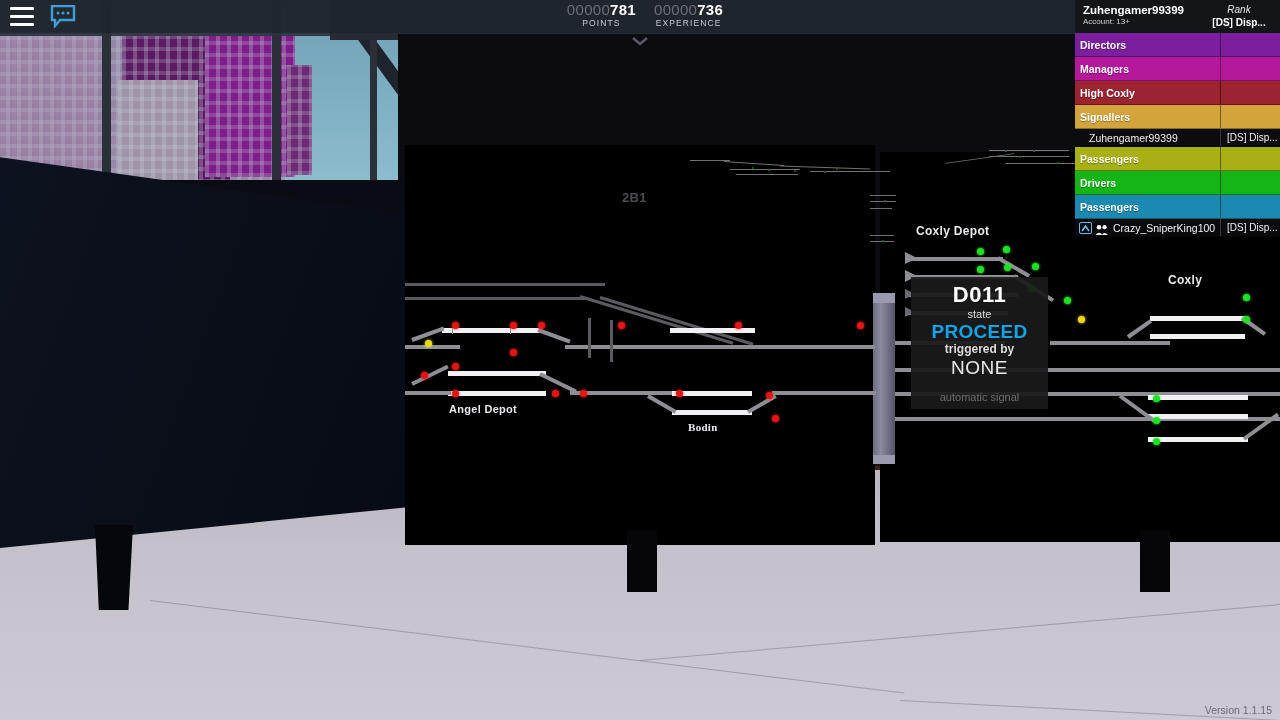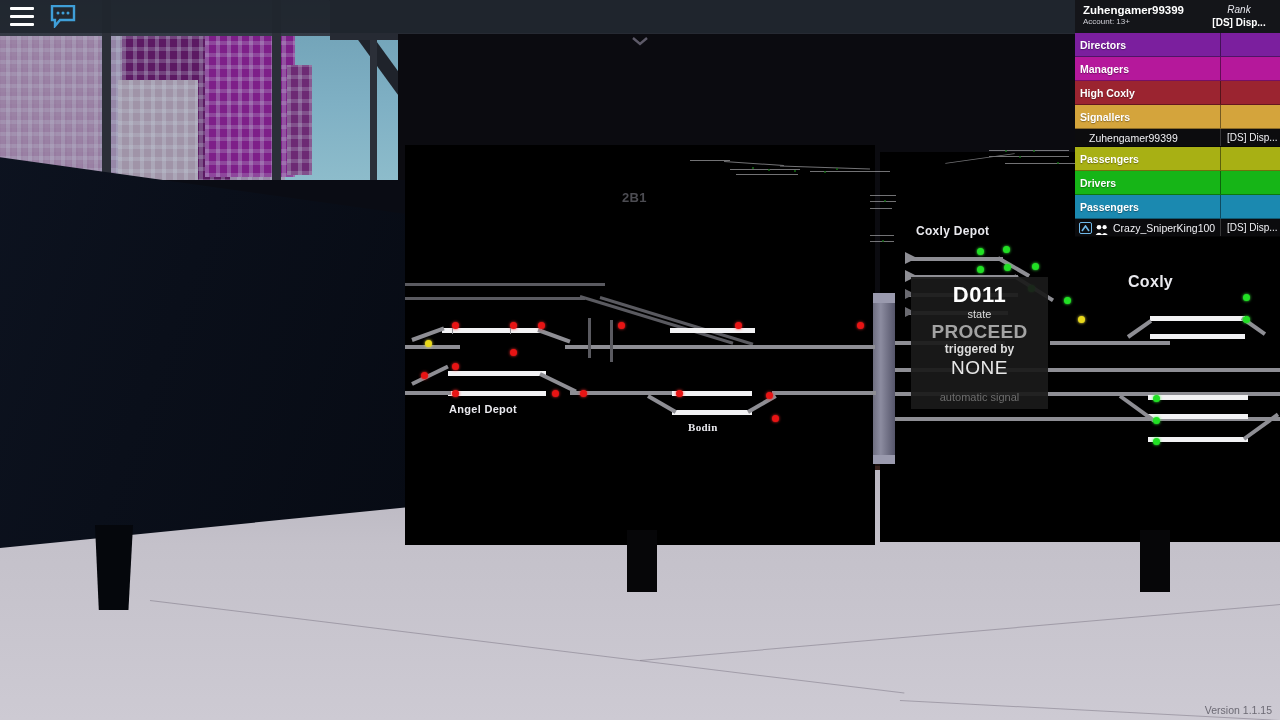--- a/index.html
+++ b/index.html
@@ -113,21 +113,21 @@
     background:rgba(26,26,26,.93);
     text-align:center; padding-top:6px;
     font-family:"Liberation Sans", sans-serif;
   }
   .tt-id {
     color:#ffffff; font-size:22px; font-weight:bold; line-height:24px;
     letter-spacing:.5px;
   }
   .tt-sub { color:#dcdcdc; font-size:11px; line-height:14px; }
   .tt-state {
-    color:#a3a3a3; font-size:19px; font-weight:bold; line-height:21px;
+    color:#0ea5e9; font-size:19px; font-weight:bold; line-height:21px;
     letter-spacing:.3px;
   }
   .tt-trig { color:#dcdcdc; font-size:12px; font-weight:bold; line-height:15px; }
   .tt-none { color:#e8e8e8; font-size:19px; line-height:22px; letter-spacing:.5px; }
   .tt-foot {
     position:absolute; left:0; right:0; bottom:6px;
     color:#6d6d6d; font-size:11px;
   }
 
   .cursor {
@@ -398,21 +398,21 @@
       <polygon points="905,252 917,258 905,264" fill="#8e8e94"></polygon>
       <polygon points="905,270 917,276 905,282" fill="#8e8e94"></polygon>
       <polygon points="905,289 915,294 905,299" fill="#6a6a70"></polygon>
       <polygon points="905,307 915,312 905,317" fill="#6a6a70"></polygon>
     </svg>
 
     <div class="stn-label stn-dim" style="left:622px;top:190px;font-size:13px;">2B1</div>
     <div class="stn-label" style="left:449px;top:403px;font-size:11px;">Angel Depot</div>
     <div class="stn-label" style="left:688px;top:421px;font-size:11px;font-family:Liberation Serif, serif;">Bodin</div>
     <div class="stn-label" style="left:916px;top:224px;font-size:12px;">Coxly Depot</div>
-    <div class="stn-label" style="left:1128px;top:273px;font-size:16px;">Coxly</div>
+    <div class="stn-label" style="left:1168px;top:273px;font-size:12px;">Coxly</div>
   </div>
 
   <div class="tooltip">
     <div class="tt-id">D011</div>
     <div class="tt-sub">state</div>
     <div class="tt-state">PROCEED</div>
     <div class="tt-trig">triggered by</div>
     <div class="tt-none">NONE</div>
     <div class="tt-foot">automatic signal</div>
   </div>
@@ -429,20 +429,30 @@
     </div>
     <div class="chatbtn">
       <svg width="26" height="23" viewBox="0 0 26 23">
         <path d="M2 1 H24 V15 H10 L5 21 V15 H2 Z" fill="none" stroke="#3f9fd8" stroke-width="2.4"></path>
         <circle cx="8" cy="8" r="1.5" fill="#3f9fd8"></circle>
         <circle cx="13" cy="8" r="1.5" fill="#3f9fd8"></circle>
         <circle cx="18" cy="8" r="1.5" fill="#3f9fd8"></circle>
       </svg>
     </div>
 
+    <div class="stats">
+      <div class="stat">
+        <div class="stat-num"><span class="z">00000</span><span>781</span></div>
+        <div class="stat-lbl">POINTS</div>
+      </div>
+      <div class="stat">
+        <div class="stat-num"><span class="z">00000</span><span>736</span></div>
+        <div class="stat-lbl">EXPERIENCE</div>
+      </div>
+    </div>
   </div>
 
   <div class="chev">
     <svg width="16" height="9" viewBox="0 0 16 9">
       <path d="M1 1 L8 7 L15 1" fill="none" stroke="#5d5a68" stroke-width="2.4"></path>
     </svg>
   </div>
 
   <div class="plist">
     <div class="pl-head">

